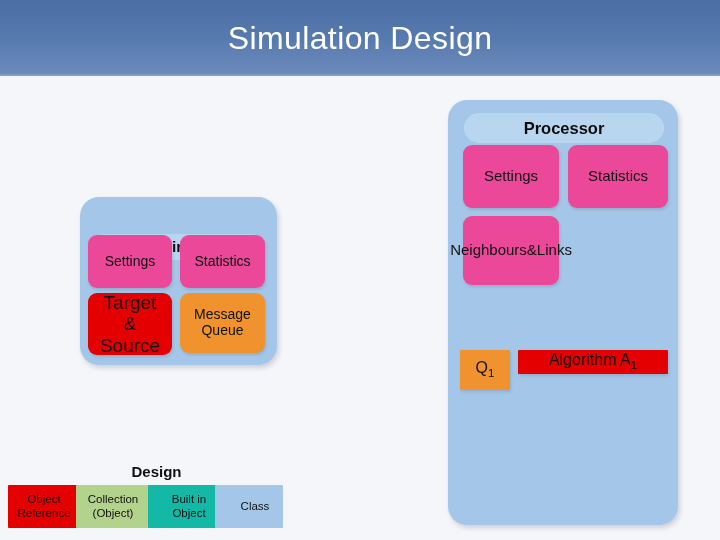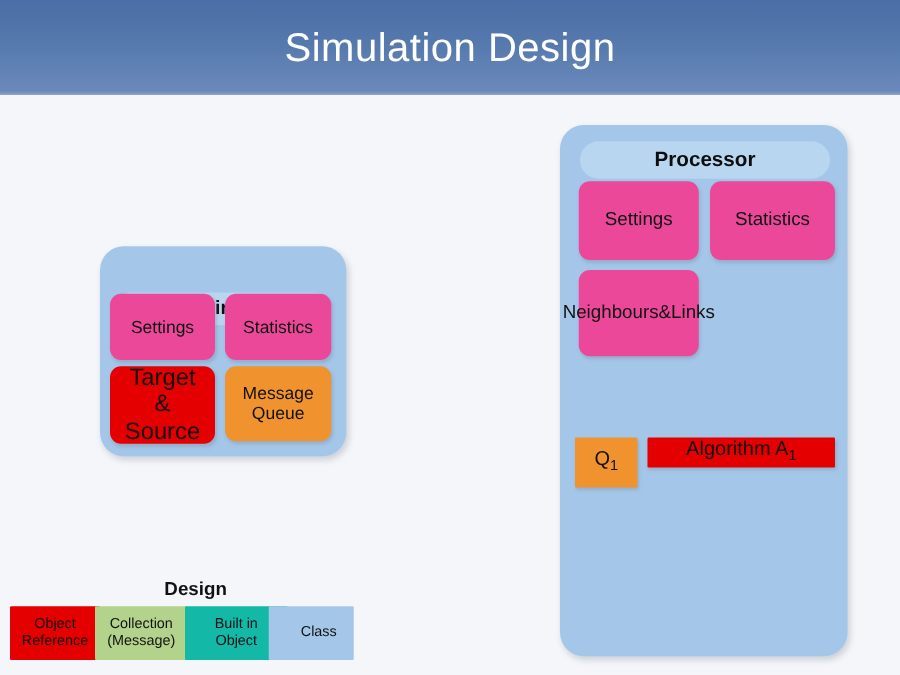--- a/index.html
+++ b/index.html
@@ -207,21 +207,21 @@
 
 <div id="legend-title">Design</div>
 
 <div class="legend-swatch" id="legend-objref">
   <span>Object</span>
   <span>Reference</span>
 </div>
 
 <div class="legend-swatch" id="legend-collection">
   <span>Collection</span>
-  <span>(Message)</span>
+  <span>(Object)</span>
 </div>
 
 <div class="legend-swatch" id="legend-builtin">
   <span>Built in</span>
   <span>Object</span>
 </div>
 
 <div class="legend-swatch" id="legend-class">
   <span>Class</span>
 </div>

